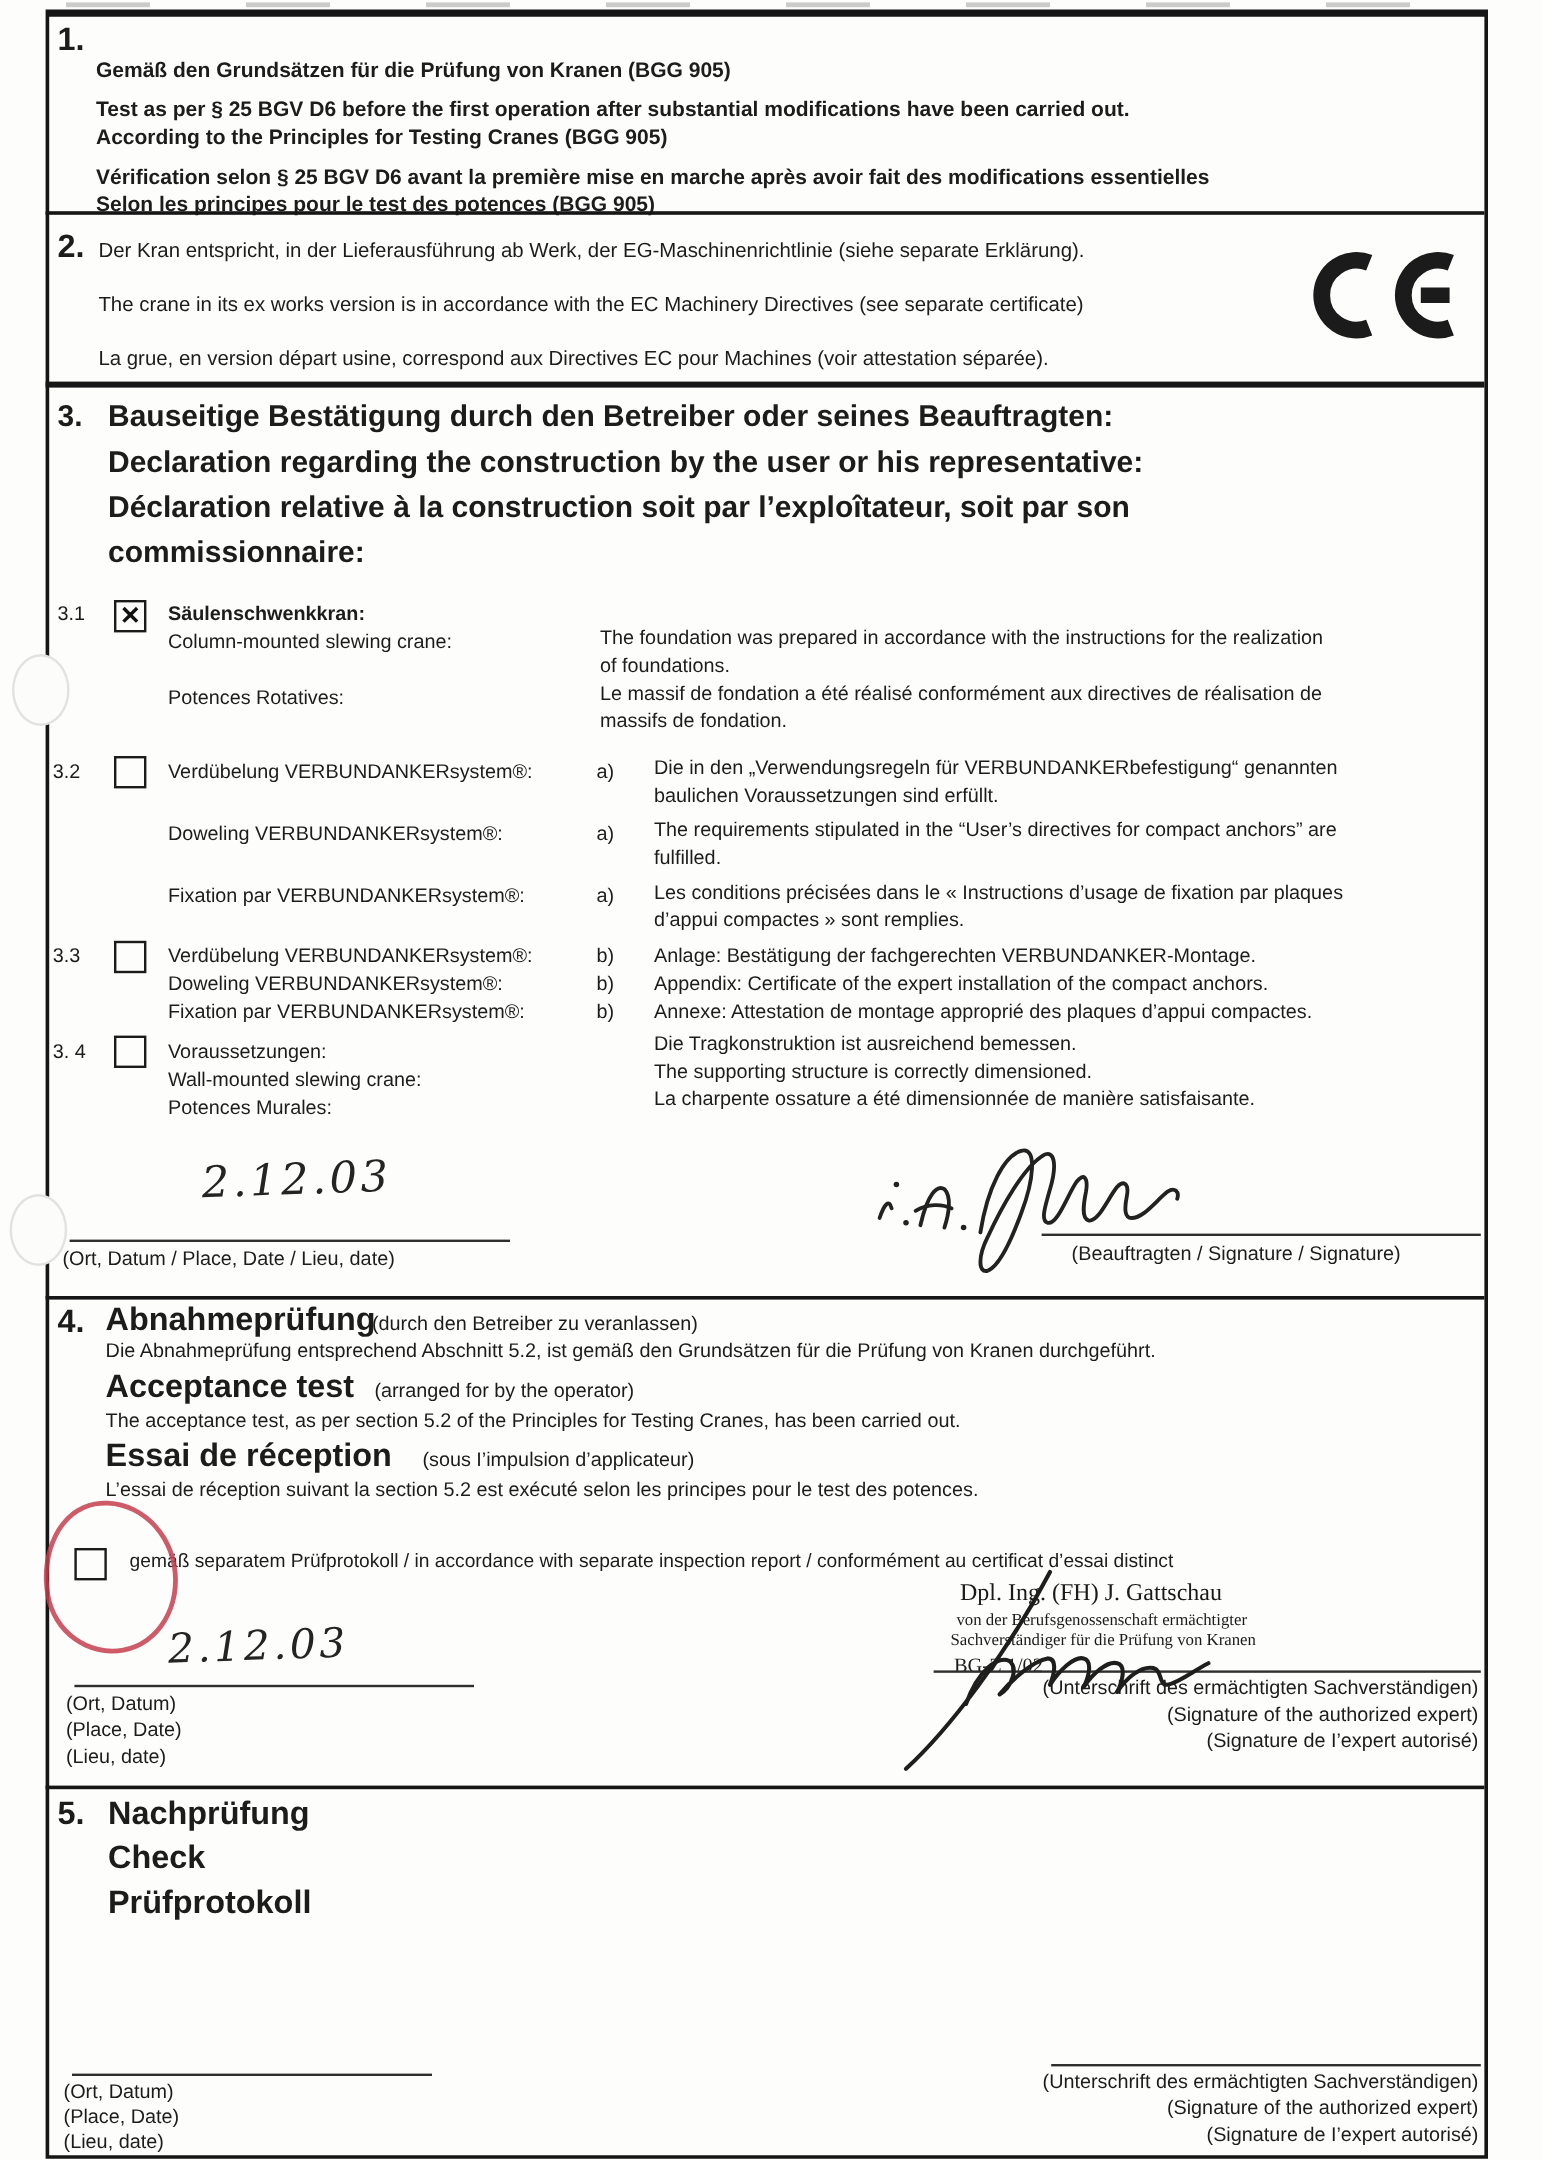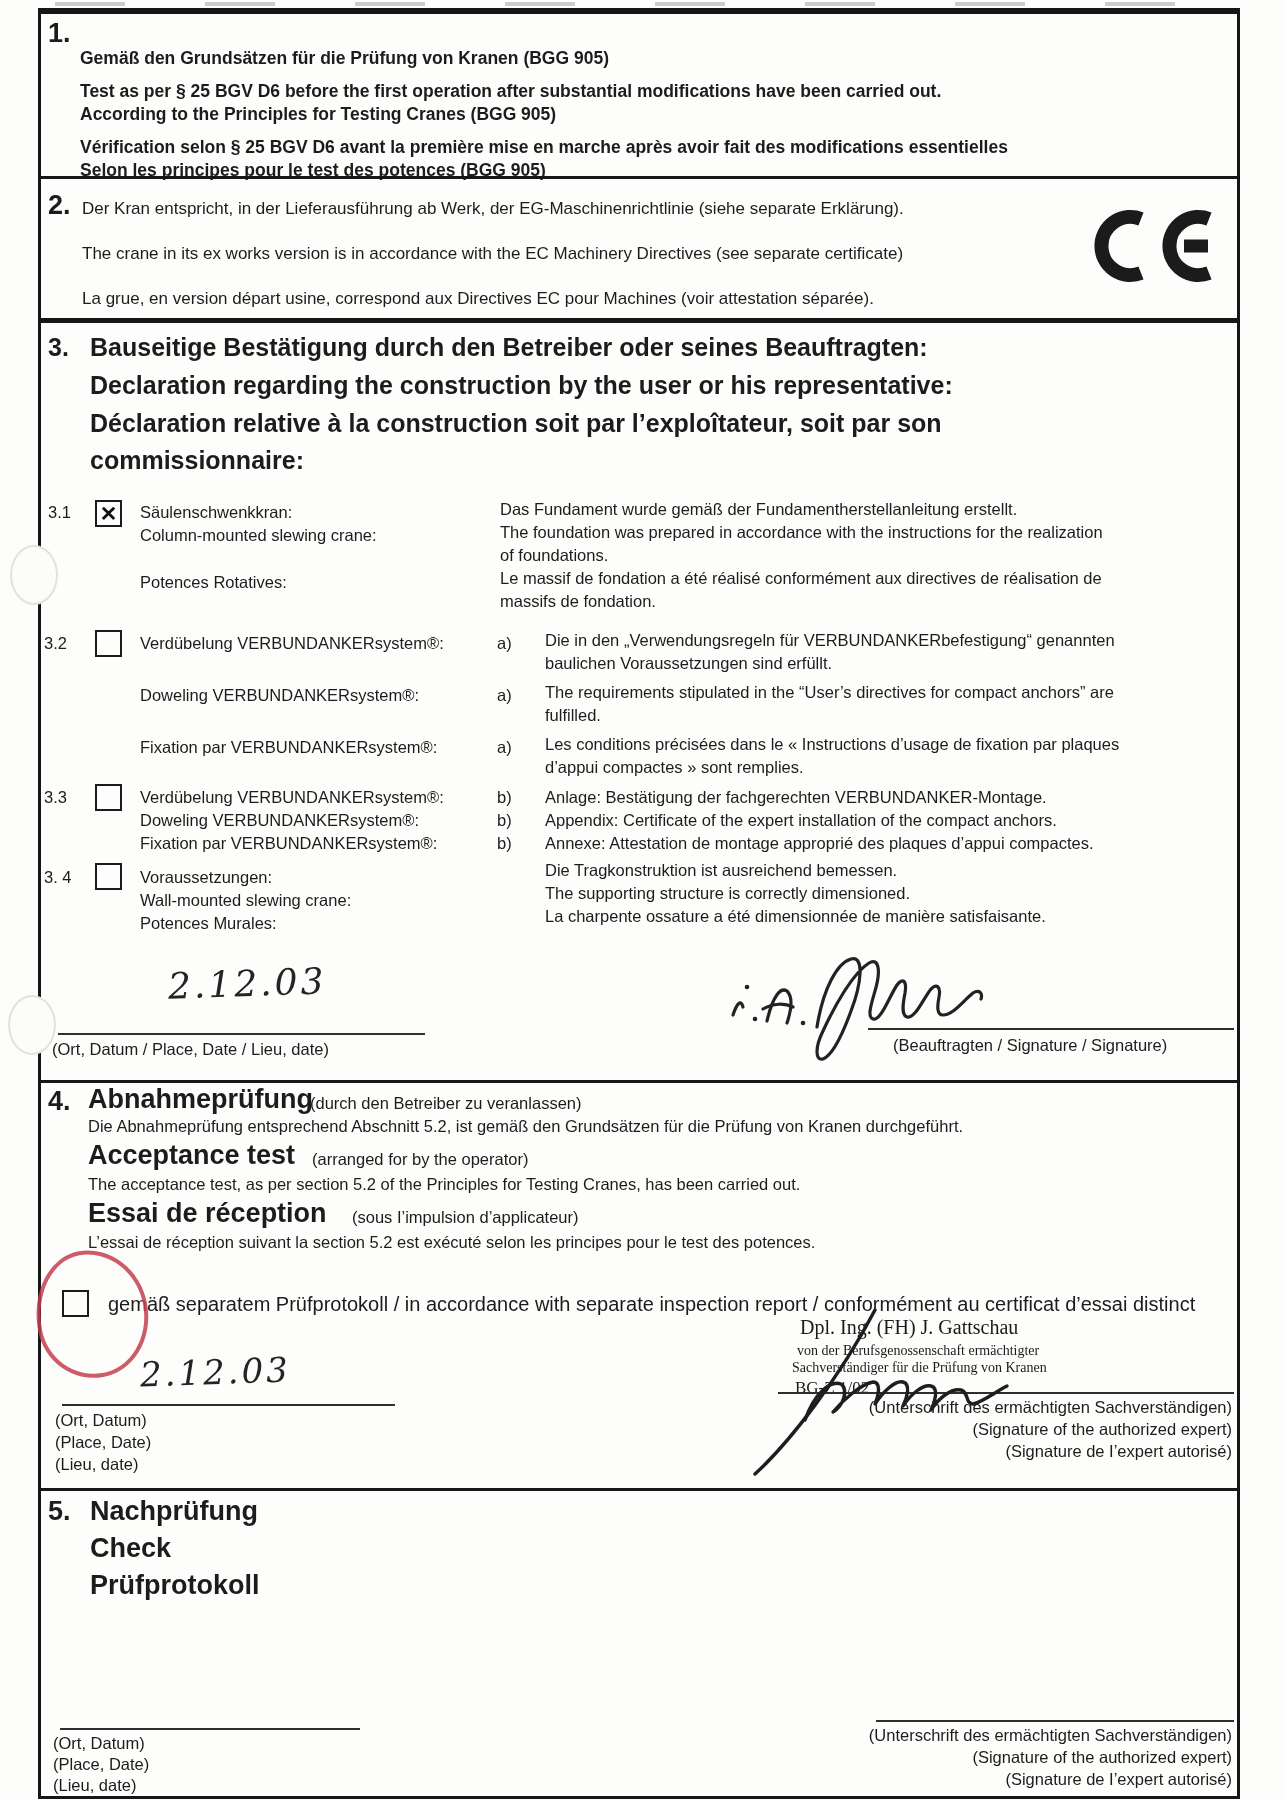--- a/index.html
+++ b/index.html
@@ -66,24 +66,23 @@
   </svg>
 
   <div class="tx h25" style="left:48px;top:333px;">3.</div>
   <div class="tx h25" style="left:90px;top:333px;">Bauseitige Bestätigung durch den Betreiber oder seines Beauftragten:</div>
   <div class="tx h25" style="left:90px;top:371px;">Declaration regarding the construction by the user or his representative:</div>
   <div class="tx h25" style="left:90px;top:409px;">Déclaration relative à la construction soit par l’exploîtateur, soit par son</div>
   <div class="tx h25" style="left:90px;top:446px;">commissionnaire:</div>
 
   <div class="tx it" style="left:48px;top:503px;">3.1</div>
   <div class="cb" style="left:95px;top:500px;">✕</div>
-  <div class="tx it" style="left:140px;top:503px;">Säulenschwenkkran:</div>
+  <div class="tx it" style="left:140px;top:503px;font-weight:bold;">Säulenschwenkkran:</div>
   <div class="tx it" style="left:140px;top:526px;">Column-mounted slewing crane:</div>
   <div class="tx it" style="left:140px;top:573px;">Potences Rotatives:</div>
-  <div class="tx it" style="left:500px;top:500px;">Das Fundament wurde gemäß der Fundamentherstellanleitung erstellt.</div>
   <div class="tx it" style="left:500px;top:523px;">The foundation was prepared in accordance with the instructions for the realization</div>
   <div class="tx it" style="left:500px;top:546px;">of foundations.</div>
   <div class="tx it" style="left:500px;top:569px;">Le massif de fondation a été réalisé conformément aux directives de réalisation de</div>
   <div class="tx it" style="left:500px;top:592px;">massifs de fondation.</div>
 
   <div class="tx it" style="left:44px;top:634px;">3.2</div>
   <div class="cb" style="left:95px;top:630px;"></div>
   <div class="tx it" style="left:140px;top:634px;">Verdübelung VERBUNDANKERsystem®:</div>
   <div class="tx it" style="left:497px;top:634px;">a)</div>
   <div class="tx it" style="left:545px;top:631px;">Die in den „Verwendungsregeln für VERBUNDANKERbefestigung“ genannten</div>
@@ -140,21 +139,21 @@
   <div class="tx note" style="left:310px;top:1094px;">(durch den Betreiber zu veranlassen)</div>
   <div class="tx it" style="left:88px;top:1117px;">Die Abnahmeprüfung entsprechend Abschnitt 5.2, ist gemäß den Grundsätzen für die Prüfung von Kranen durchgeführt.</div>
   <div class="tx h27" style="left:88px;top:1140px;">Acceptance test</div>
   <div class="tx note" style="left:312px;top:1150px;">(arranged for by the operator)</div>
   <div class="tx it" style="left:88px;top:1175px;">The acceptance test, as per section 5.2 of the Principles for Testing Cranes, has been carried out.</div>
   <div class="tx h27" style="left:88px;top:1198px;">Essai de réception</div>
   <div class="tx note" style="left:352px;top:1208px;">(sous I’impulsion d’applicateur)</div>
   <div class="tx it" style="left:88px;top:1233px;">L’essai de réception suivant la section 5.2 est exécuté selon les principes pour le test des potences.</div>
 
   <div class="cb" style="left:62px;top:1290px;"></div>
-  <div class="tx" style="left:108px;top:1293px;font-size:20px;">gemäß separatem Prüfprotokoll / in accordance with separate inspection report / conformément au certificat d’essai distinct</div>
+  <div class="tx" style="left:108px;top:1293px;font-size:16px;">gemäß separatem Prüfprotokoll / in accordance with separate inspection report / conformément au certificat d’essai distinct</div>
   <div class="redcircle"></div>
 
   <div class="stamp" style="left:800px;top:1316px;font-size:20px;">Dpl. Ing. (FH) J. Gattschau</div>
   <div class="stamp" style="left:797px;top:1343px;font-size:14px;">von der Berufsgenossenschaft ermächtigter</div>
   <div class="stamp" style="left:792px;top:1360px;font-size:14px;">Sachverständiger für die Prüfung von Kranen</div>
   <div class="stamp" style="left:795px;top:1378px;font-size:17px;">BG-Z 1/02</div>
 
   <div class="hand" style="left:140px;top:1352px;font-size:34px;">2.12.03</div>
   <div class="uline" style="left:62px;top:1404px;width:333px;"></div>
   <div class="tx sm" style="left:55px;top:1411px;">(Ort, Datum)</div>

